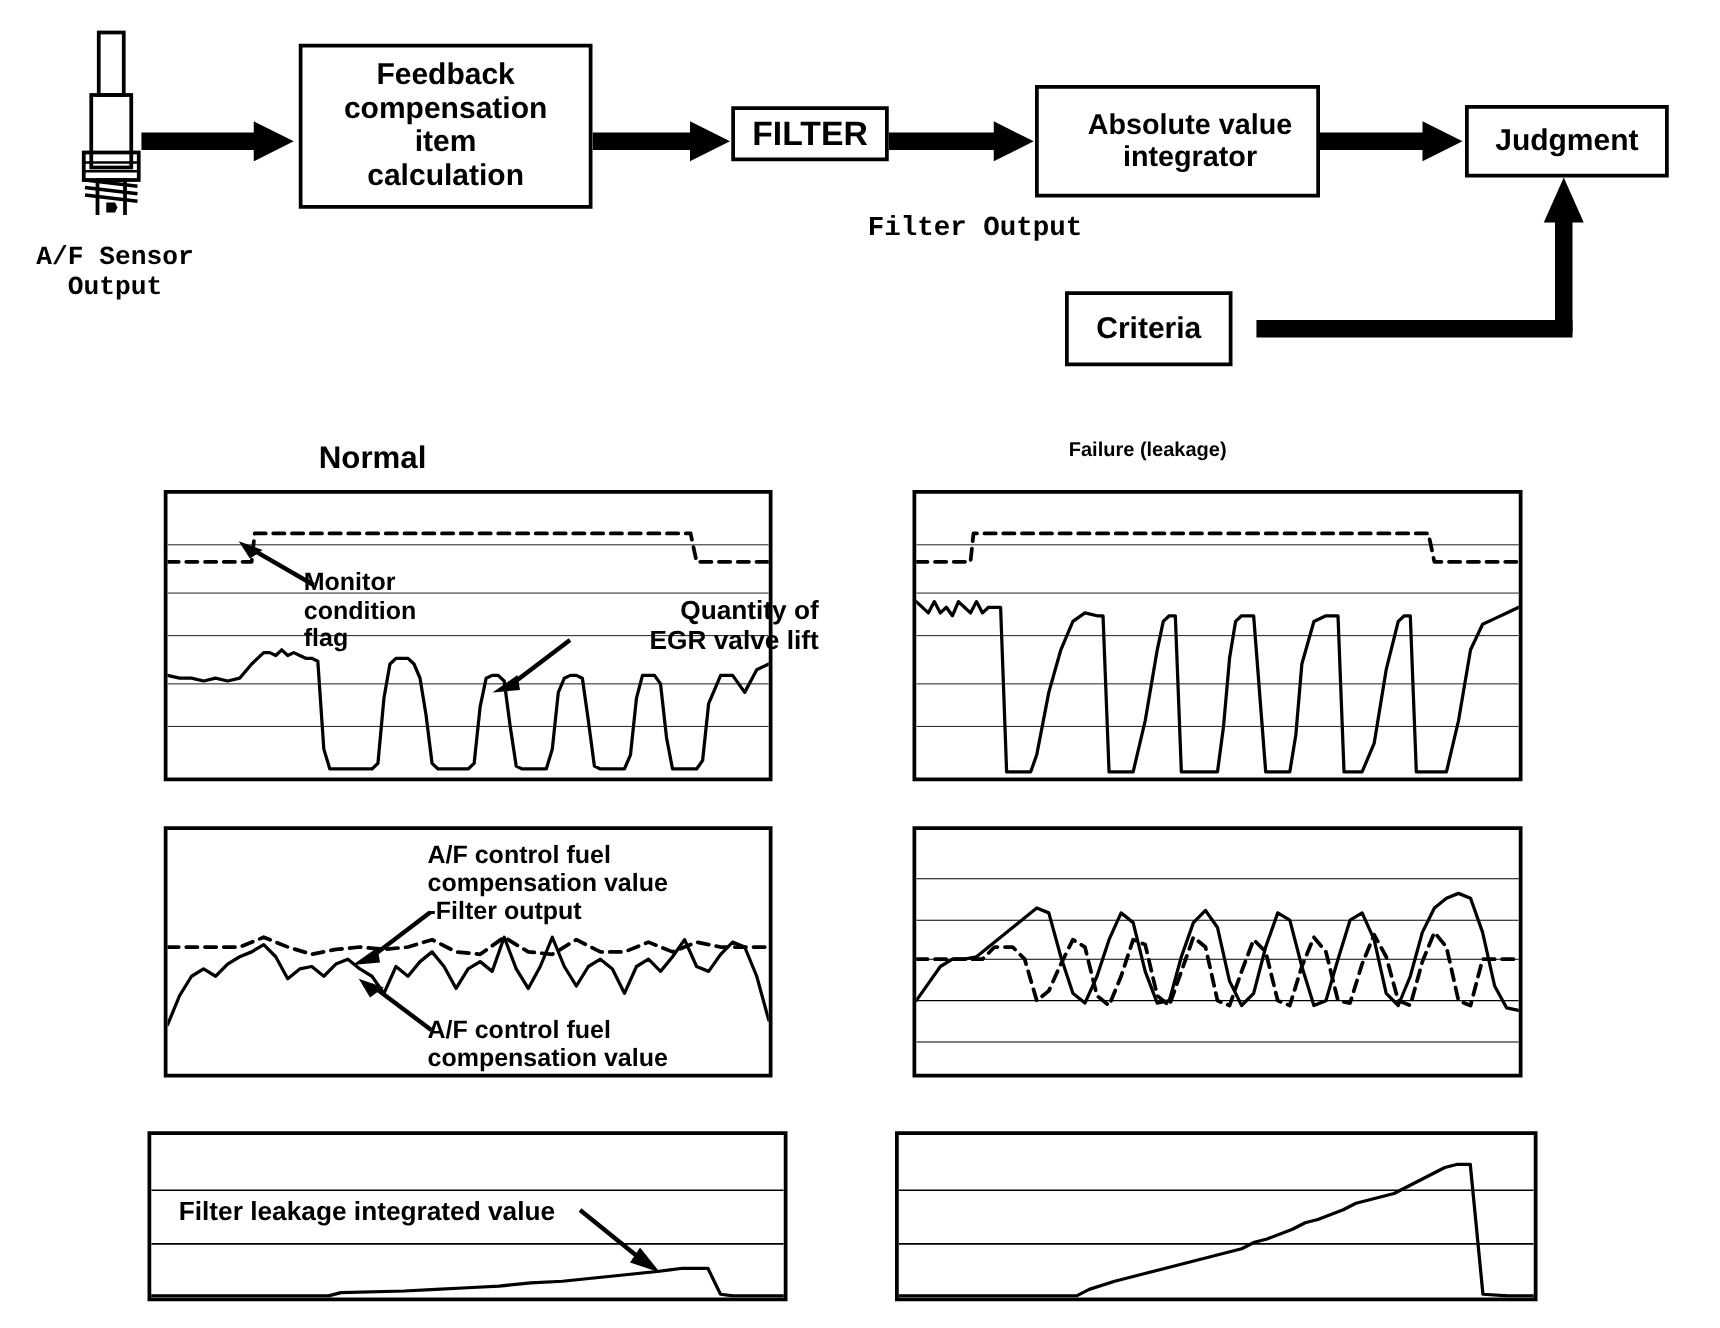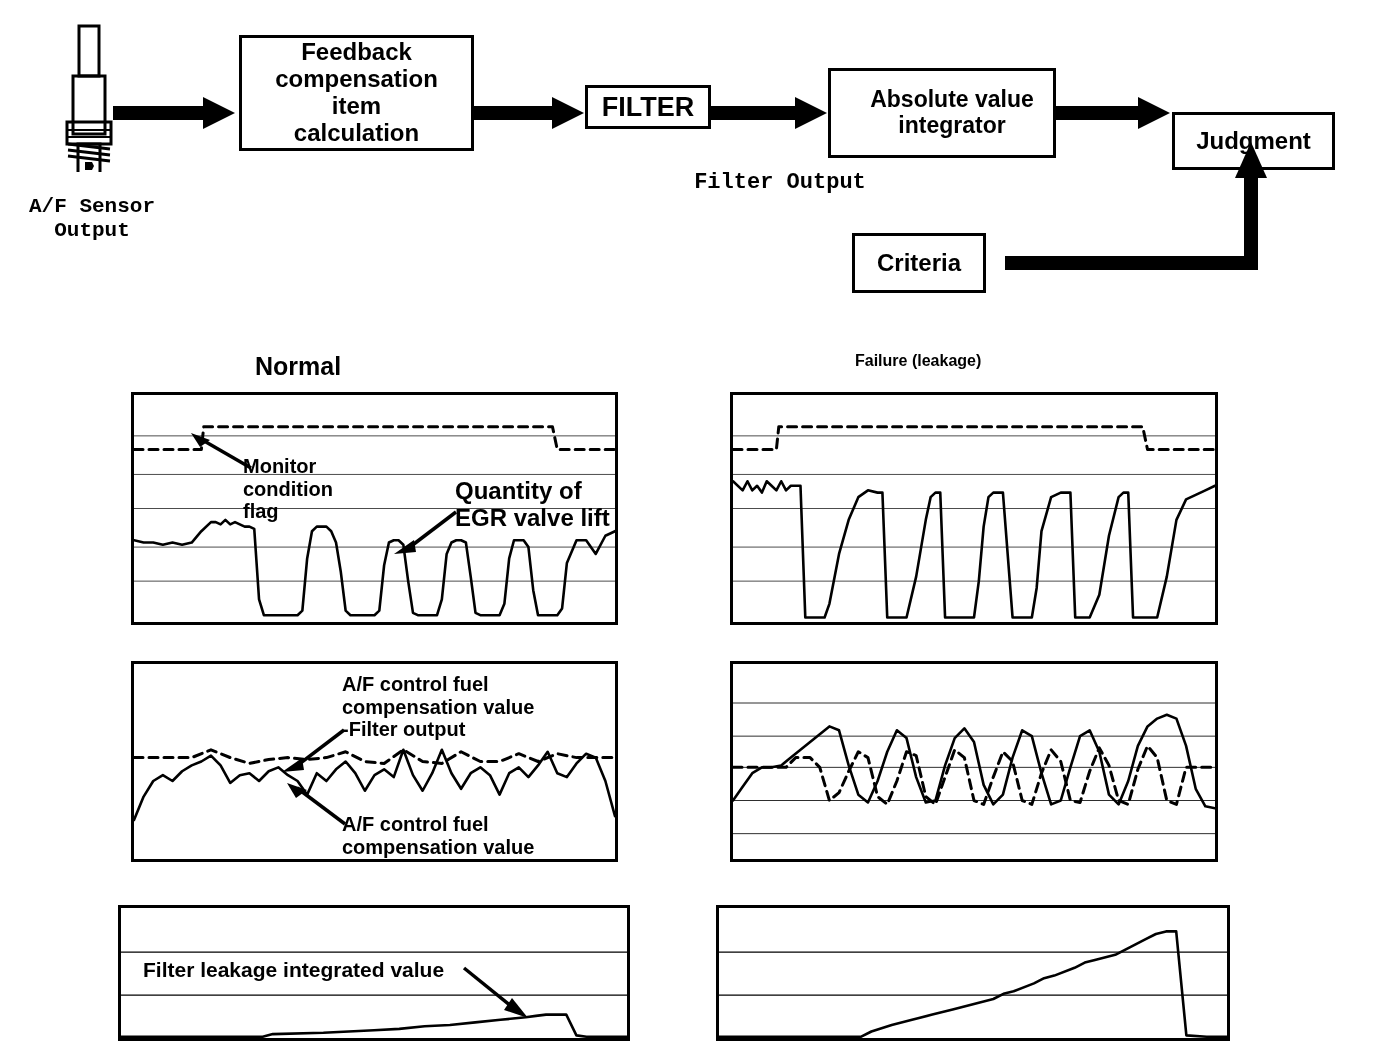--- a/index.html
+++ b/index.html
@@ -43,21 +43,21 @@
 <div class="caption" style="left:12px;top:195px;width:160px;font-size:21px;">A/F Sensor
 Output</div>
 
 <div class="abs" style="left:113px;top:95px;width:125px;height:36px;">
   <svg width="125" height="36" viewBox="0 0 125 36">
     <rect x="0" y="11" width="94" height="14" fill="#000"></rect>
     <path d="M90,2 L122,18 L90,34 Z" fill="#000"></path>
   </svg>
 </div>
 
-<div class="blk" style="left:239px;top:35px;width:235px;height:116px;font-size:24px;">
+<div class="blk" style="left:239px;top:35px;width:235px;height:132px;font-size:24px;">
   <span>Feedback
 compensation
 item
 calculation</span>
 </div>
 
 <div class="abs" style="left:474px;top:95px;width:112px;height:36px;">
   <svg width="112" height="36" viewBox="0 0 112 36">
     <rect x="0" y="11" width="82" height="14" fill="#000"></rect>
     <path d="M78,2 L110,18 L78,34 Z" fill="#000"></path>
@@ -82,21 +82,21 @@
 integrator</span>
 </div>
 
 <div class="abs" style="left:1056px;top:95px;width:117px;height:36px;">
   <svg width="117" height="36" viewBox="0 0 117 36">
     <rect x="0" y="11" width="86" height="14" fill="#000"></rect>
     <path d="M82,2 L114,18 L82,34 Z" fill="#000"></path>
   </svg>
 </div>
 
-<div class="blk" style="left:1172px;top:84px;width:163px;height:58px;font-size:24px;margin-top:28px;">
+<div class="blk" style="left:1172px;top:84px;width:163px;height:58px;font-size:24px;">
   <span>Judgment</span>
 </div>
 
 <div class="blk" style="left:852px;top:233px;width:134px;height:60px;font-size:24px;justify-content:center;">
   <span>Criteria</span>
 </div>
 
 <div class="abs" style="left:1005px;top:140px;width:270px;height:135px;">
   <svg width="270" height="135" viewBox="0 0 270 135">
     <rect x="0" y="116" width="253" height="14" fill="#000"></rect>
@@ -134,21 +134,21 @@
 <div class="anno" style="left:243px;top:455px;width:180px;font-size:20px;">Monitor
 condition
 flag</div>
 <div class="abs" style="left:185px;top:432px;width:70px;height:40px;">
   <svg width="70" height="40" viewBox="0 0 70 40">
     <line x1="66" y1="36" x2="14" y2="6" stroke="#000" stroke-width="3.5"></line>
     <path d="M6,1 L25,8 L15,15 Z" fill="#000"></path>
   </svg>
 </div>
 
-<div class="anno" style="left:455px;top:477px;width:200px;font-size:24px;">Quantity of
+<div class="anno" style="left:455px;top:477px;width:200px;font-size:21px;text-align:right;">Quantity of
 EGR valve lift</div>
 <div class="abs" style="left:390px;top:508px;width:70px;height:48px;">
   <svg width="70" height="48" viewBox="0 0 70 48">
     <line x1="66" y1="4" x2="16" y2="42" stroke="#000" stroke-width="3.5"></line>
     <path d="M4,46 L24,32 L26,44 Z" fill="#000"></path>
   </svg>
 </div>
 
 <div class="panel" style="left:131px;top:661px;width:487px;height:201px;">
   <svg id="svg-normal-fuel" width="481" height="195" viewBox="0 0 100 100" preserveAspectRatio="none">

